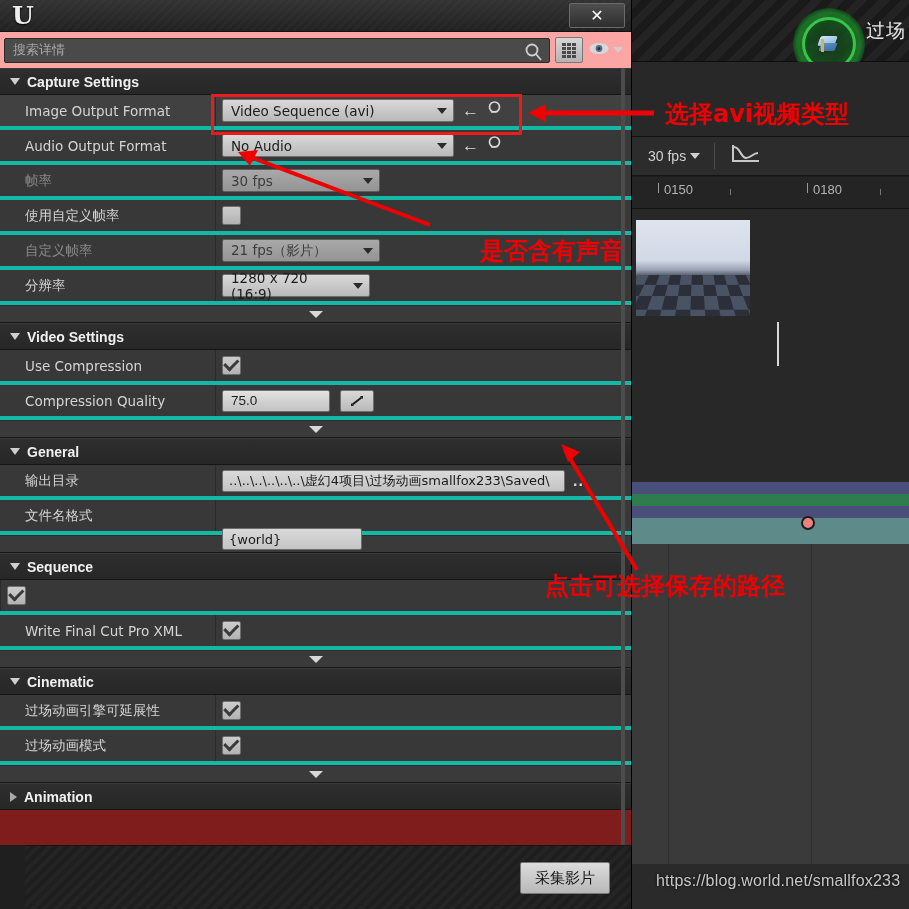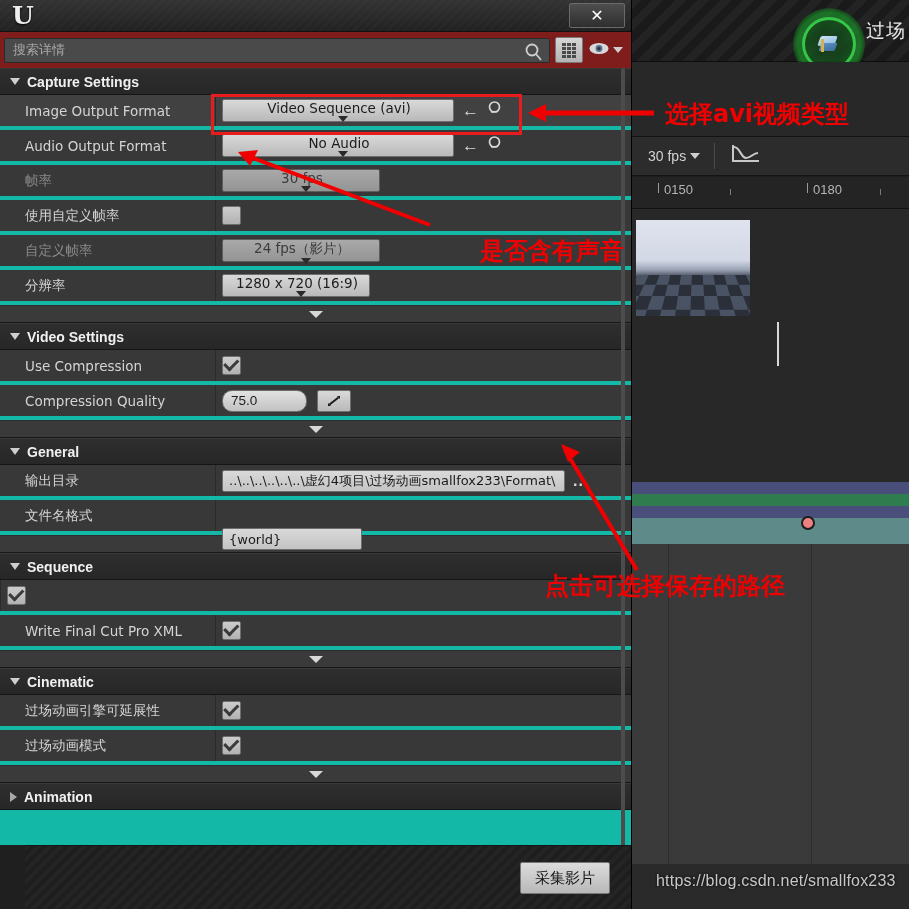--- a/index.html
+++ b/index.html
@@ -143,39 +143,39 @@
   .close-btn {
     position: absolute; right: 6px; top: 3px; width: 56px; height: 25px;
     background: linear-gradient(#4e4e4e, #2e2e2e);
     border: 1px solid #6a6a6a; border-radius: 2px;
     color: #fff; font-size: 16px; font-weight: bold;
     display: flex; align-items: center; justify-content: center;
   }
 
   .searchbar {
     height: 36px; flex: 0 0 36px; display: flex; align-items: center;
-    padding: 0 4px; gap: 5px; background: #7f1d1d;
+    padding: 0 4px; gap: 5px; background: #fca5a5;
   }
   .search-input {
     flex: 1; height: 25px; background: #4a4a4a;
     border: 1px solid #2a2a2a; border-radius: 2px;
     display: flex; align-items: center; padding: 0 8px;
     color: #a8a8a8; font-size: 13px; position: relative;
   }
   .search-input .mag { position: absolute; right: 6px; top: 3px; }
   .view-btn {
     width: 28px; height: 26px; border: 1px solid #787878; border-radius: 2px;
     background: linear-gradient(#d6d6d6, #b4b4b4);
     display: flex; align-items: center; justify-content: center;
   }
   .grid-glyph { display: grid; grid-template-columns: repeat(3,4px); grid-template-rows: repeat(4,3px); gap: 1px; }
   .grid-glyph i { background: #4a4a4a; display: block; }
   .eye-wrap { display: flex; align-items: center; gap: 3px; padding-right: 4px; }
 
-  .scroll-area { flex: 1; overflow: hidden; position: relative; background: #14b8a6; }
+  .scroll-area { flex: 1; overflow: hidden; position: relative; background: #7f1d1d; }
 
   .section-header {
     height: 27px; display: flex; align-items: center; gap: 7px;
     padding-left: 10px;
     background: linear-gradient(#2e2e2e, #272727);
     border-top: 1px solid #3a3a3a; border-bottom: 1px solid #151515;
     color: #f0f0f0; font-size: 14px; font-weight: bold;
   }
   .tri-down { width: 0; height: 0; border-left: 5px solid transparent; border-right: 5px solid transparent; border-top: 7px solid #cfcfcf; }
   .tri-right { width: 0; height: 0; border-top: 5px solid transparent; border-bottom: 5px solid transparent; border-left: 7px solid #a8a8a8; }
@@ -198,21 +198,20 @@
     flex: 1; display: flex; align-items: center; gap: 8px;
     border-left: 1px solid #2b2b2b; height: 100%; padding-left: 6px;
   }
 
   .combo {
     height: 23px; border: 1px solid #6e6e6e; border-radius: 2px;
     background: linear-gradient(#d9d9d9, #b9b9b9);
     display: flex; align-items: center; justify-content: space-between;
     padding: 0 6px 0 8px; color: #1c1c1c; font-size: 13.5px;
     font-family: "DejaVu Sans", sans-serif;
-    flex-direction: column;
   }
   .combo.w-wide { width: 232px; }
   .combo.w-mid { width: 158px; }
   .combo.w-res { width: 148px; }
   .combo.disabled {
     background: linear-gradient(#a9a9a9, #949494);
     border-color: #5d5d5d; color: #3c3c3c;
   }
   .combo .cb-caret { width: 0; height: 0; border-left: 5px solid transparent; border-right: 5px solid transparent; border-top: 6px solid #2a2a2a; margin-left: 8px; }
 
@@ -224,21 +223,21 @@
     background: linear-gradient(#cdcdcd, #b2b2b2);
     display: flex; align-items: center; justify-content: center;
   }
   .checkbox.checked::after {
     content: ""; display: block; width: 11px; height: 6px;
     border-left: 3px solid #3a3a3a; border-bottom: 3px solid #3a3a3a;
     transform: rotate(-45deg) translate(1px,-2px);
   }
 
   .numfield {
-    width: 85px; height: 22px; border: 1px solid #6e6e6e; border-radius: 10px;
+    width: 108px; height: 22px; border: 1px solid #6e6e6e; border-radius: 2px;
     background: linear-gradient(#e2e2e2, #c2c2c2);
     display: flex; align-items: center; padding-left: 8px;
     color: #1c1c1c; font-size: 13.5px;
   }
   .spin-btn {
     width: 34px; height: 22px; border: 1px solid #6e6e6e; border-radius: 2px;
     background: linear-gradient(#d9d9d9, #b9b9b9);
     display: flex; align-items: center; justify-content: center;
     margin-left: 2px; color: #1c1c1c; font-size: 13px;
   }
@@ -346,21 +345,21 @@
   <div class="track green"></div>
   <div class="track purple2"></div>
   <div class="track teal"></div>
   <div class="keyframe-dot"></div>
 
   <div class="bg-lower"></div>
   <div class="bg-grid-col" style="left:668px;"></div>
   <div class="bg-grid-col" style="left:811px;"></div>
   <div class="bg-bottom-strip"></div>
 
-  <div class="watermark">https://blog.csdn.net/smallfox233</div>
+  <div class="watermark">https://blog.world.net/smallfox233</div>
 </div>
 
 <div id="dialog">
 
   <div class="titlebar">
     <div class="ue-logo">U</div>
     <div class="close-btn">✕</div>
   </div>
 
   <div class="searchbar">
@@ -448,21 +447,21 @@
           <div class="prop-row">
             <div class="prop-label">使用自定义帧率</div>
             <div class="prop-value">
               <div class="checkbox"></div>
             </div>
           </div>
           <div class="prop-row">
             <div class="prop-label disabled">自定义帧率</div>
             <div class="prop-value">
               <div class="combo w-mid disabled">
-                <span>24 fps（影片）</span>
+                <span>21 fps（影片）</span>
                 <span class="cb-caret"></span>
               </div>
             </div>
           </div>
           <div class="prop-row">
             <div class="prop-label">分辨率</div>
             <div class="prop-value">
               <div class="combo w-res">
                 <span>1280 x 720 (16:9)</span>
                 <span class="cb-caret"></span>
@@ -502,21 +501,21 @@
           <span class="tri-small"></span>
         </div>
         <div class="section-header">
           <span class="tri-down"></span>
           <span>General</span>
         </div>
         <div class="prop-body">
           <div class="prop-row">
             <div class="prop-label">输出目录</div>
             <div class="prop-value">
-              <div class="textfield path">..\..\..\..\..\..\虚幻4项目\过场动画smallfox233\Format\</div>
+              <div class="textfield path">..\..\..\..\..\..\虚幻4项目\过场动画smallfox233\Saved\</div>
               <span class="ellipsis-btn">...</span>
             </div>
           </div>
           <div class="prop-row">
             <div class="prop-label">文件名格式</div>
             <div class="prop-value">
               <div class="textfield fname">{world}</div>
             </div>
           </div>
         </div>

